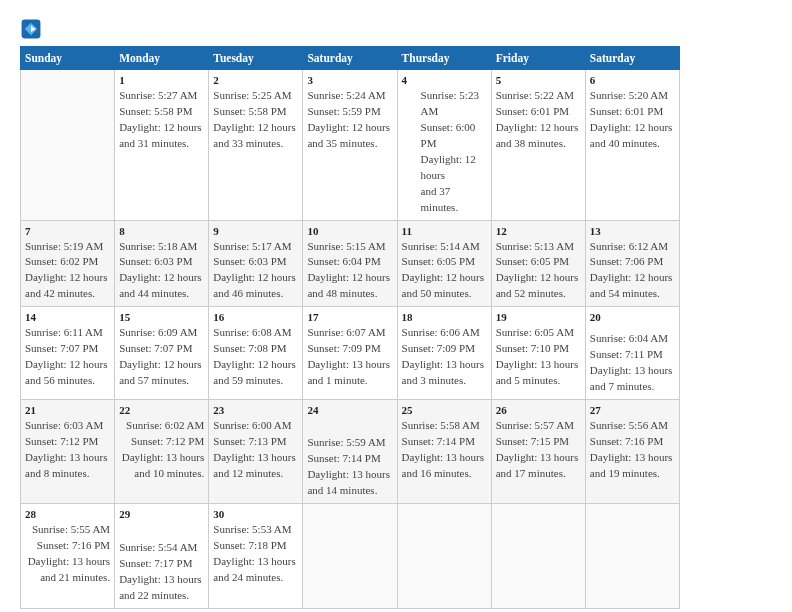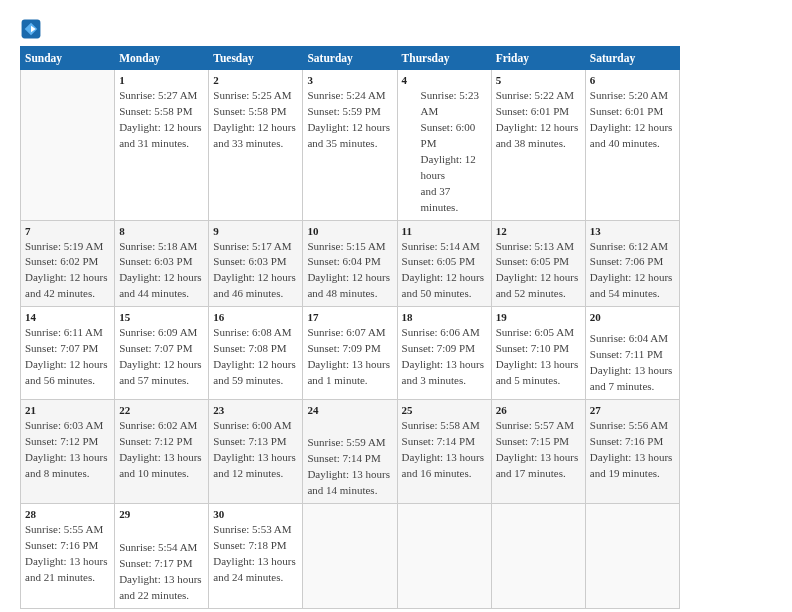--- a/index.html
+++ b/index.html
@@ -280,21 +280,21 @@
         <tr>
           <td>
             <span class="day-num">21</span>
             <div class="day-info" style="white-space: pre-line;">Sunrise: 6:03 AM
 Sunset: 7:12 PM
 Daylight: 13 hours
 and 8 minutes.</div>
           </td>
           <td>
             <span class="day-num">22</span>
-            <div class="day-info" style="white-space: pre-line;">Sunrise: 6:02 AM
+            <div class="day-info" style="white-space: pre-line; text-align: right;">Sunrise: 6:02 AM
 Sunset: 7:12 PM
 Daylight: 13 hours
 and 10 minutes.</div>
           </td>
           <td>
             <span class="day-num">23</span>
             <div class="day-info" style="white-space: pre-line;">Sunrise: 6:00 AM
 Sunset: 7:13 PM
 Daylight: 13 hours
 and 12 minutes.</div>
@@ -324,21 +324,21 @@
             <span class="day-num">27</span>
             <div class="day-info" style="white-space: pre-line;">Sunrise: 5:56 AM
 Sunset: 7:16 PM
 Daylight: 13 hours
 and 19 minutes.</div>
           </td>
         </tr>
         <tr>
           <td>
             <span class="day-num">28</span>
-            <div class="day-info" style="white-space: pre-line;">Sunrise: 5:55 AM
+            <div class="day-info" style="white-space: pre-line; text-align: right;">Sunrise: 5:55 AM
 Sunset: 7:16 PM
 Daylight: 13 hours
 and 21 minutes.</div>
           </td>
           <td>
             <span class="day-num">29</span>
             <div class="day-info" style="white-space: pre-line; margin-top: 20px;">Sunrise: 5:54 AM
 Sunset: 7:17 PM
 Daylight: 13 hours
 and 22 minutes.</div>

